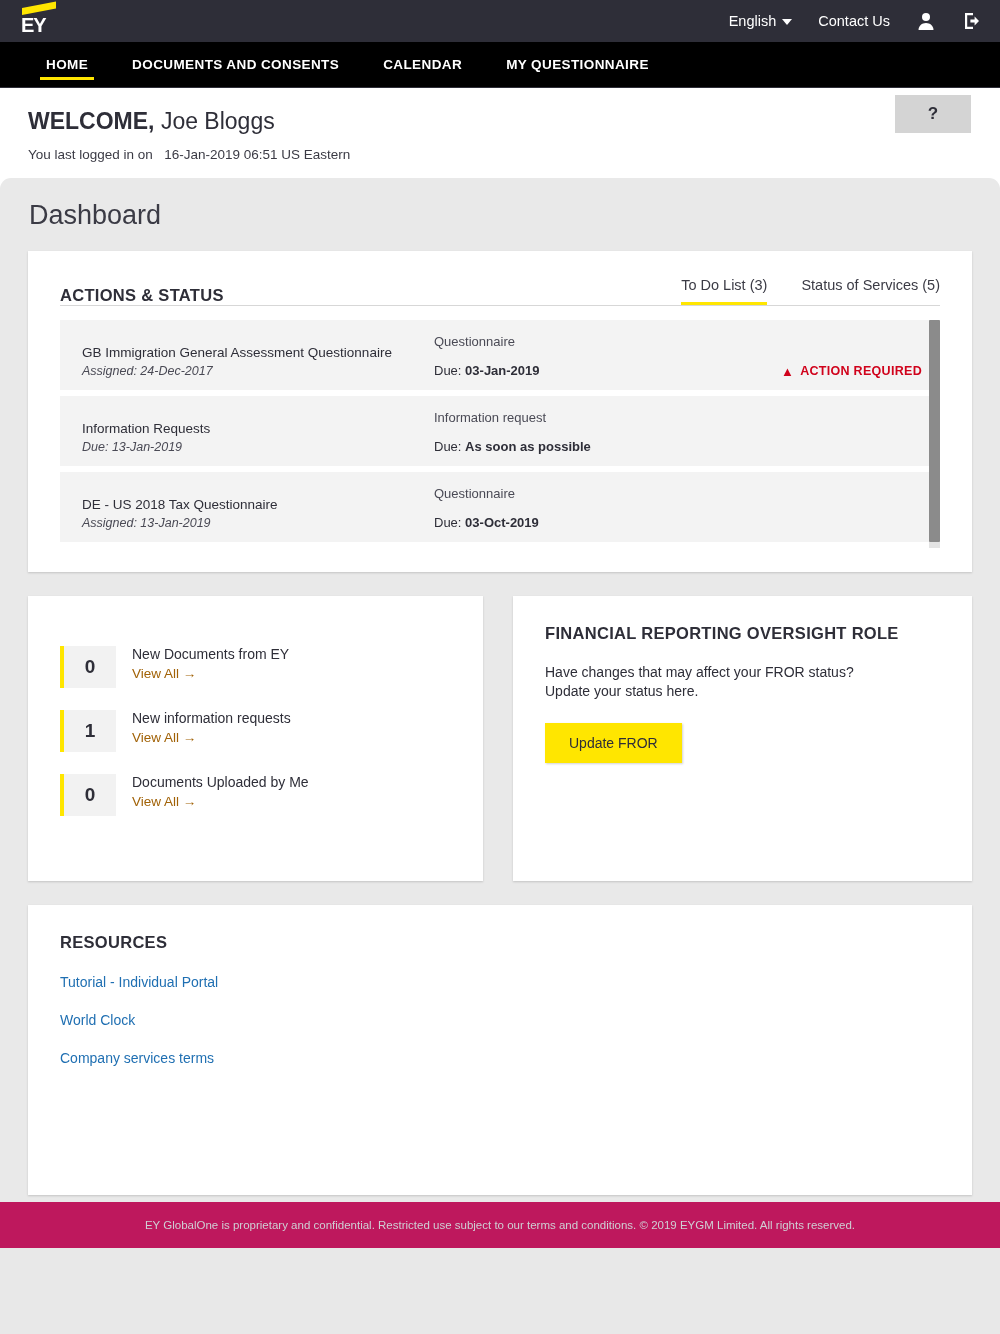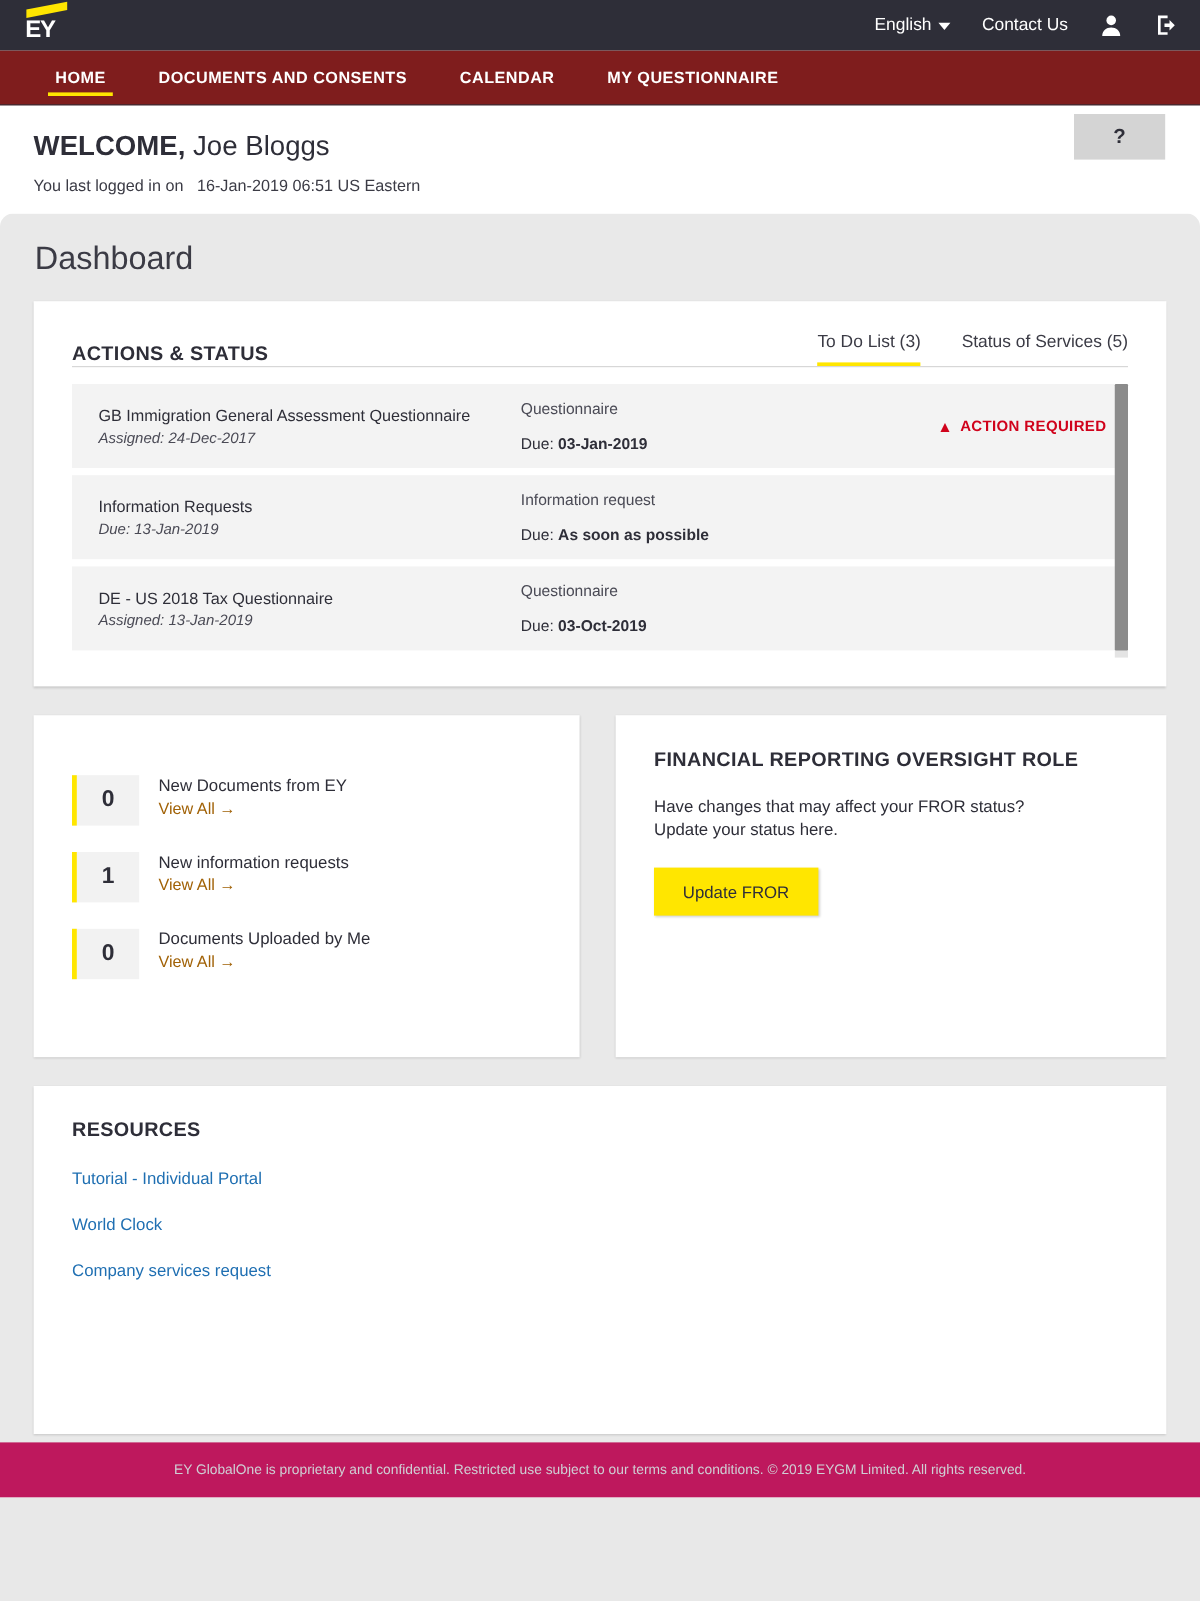--- a/index.html
+++ b/index.html
@@ -29,21 +29,21 @@
   .top-right { margin-left: auto; display: flex; gap: 26px; }
   .top-link { color: #fff; font-size: 14.5px; display: flex; align-items: center; gap: 6px; cursor: pointer; }
   .caret-dn {
     width: 0; height: 0; border-left: 5px solid transparent; border-right: 5px solid transparent;
     border-top: 6px solid #fff; display:inline-block; margin-top:2px;
   }
   .icon-btn { color:#fff; display:flex; align-items:center; cursor:pointer; }
 
   
   .navbar {
-    height: 46px; background: #7f1d1d; display: flex; align-items: stretch;
+    height: 46px; background: #000000; display: flex; align-items: stretch;
     padding-left: 24px; border-bottom: 1px solid #2e2e38;
   }
   .nav-item {
     display: flex; align-items: center; padding: 0 22px; color: #ffffff;
     font-size: 13.5px; font-weight: bold; letter-spacing: .4px; cursor: pointer;
     position: relative; text-transform: uppercase;
   }
   .nav-item.active::after {
     content: ''; position: absolute; left: 16px; right: 16px; bottom: 7px;
     height: 3px; background: #ffe600;
@@ -72,21 +72,21 @@
   .tabs { margin-left: auto; display: flex; gap: 34px; padding-bottom: 0; }
   .tab {
     font-size: 14.5px; color: #3b3b45; padding-bottom: 9px; cursor: pointer;
     border-bottom: 3px solid transparent;
   }
   .tab.active { border-bottom-color: #ffe600; }
   .tabs-rule { height: 1px; background: #d7d7d7; margin: 0 32px; }
 
   .todo-list { position: relative; padding: 14px 32px 24px 32px; }
   .todo-row {
-    display: flex; align-items: center; background: #f3f3f3;
+    display: flex; align-items: flex-end; background: #f3f3f3;
     margin-bottom: 6px; min-height: 70px; position: relative;
   }
   .stripe { width: 6px; flex: 0 0 6px; }
   .todo-left { padding: 12px 16px; width: 360px; }
   .todo-name { font-size: 13.5px; color: #2e2e38; }
   .todo-sub { font-size: 12.5px; font-style: italic; color: #4a4a55; margin-top: 4px; }
   .todo-mid { padding: 12px 8px; flex: 1; }
   .todo-type { font-size: 13px; color: #4a4a55; }
   .todo-due { font-size: 13px; color: #2e2e38; margin-top: 14px; }
   .todo-due b { font-weight: bold; }
@@ -327,20 +327,20 @@
           </div>
           <button class="fror-btn">Update FROR</button>
         </div>
       </div>
     </div>
 
     <div class="card res-card">
       <div class="sec-title">RESOURCES</div>
       <div class="res-link">Tutorial - Individual Portal</div>
       <div class="res-link">World Clock</div>
-      <div class="res-link">Company services request</div>
+      <div class="res-link">Company services terms</div>
     </div>
   </div>
 
   <div class="footer">
     <span>EY GlobalOne is proprietary and confidential. Restricted use subject to our terms and conditions. © 2019 EYGM Limited. All rights reserved.</span>
   </div>
 </div>
 
 </body></html>

